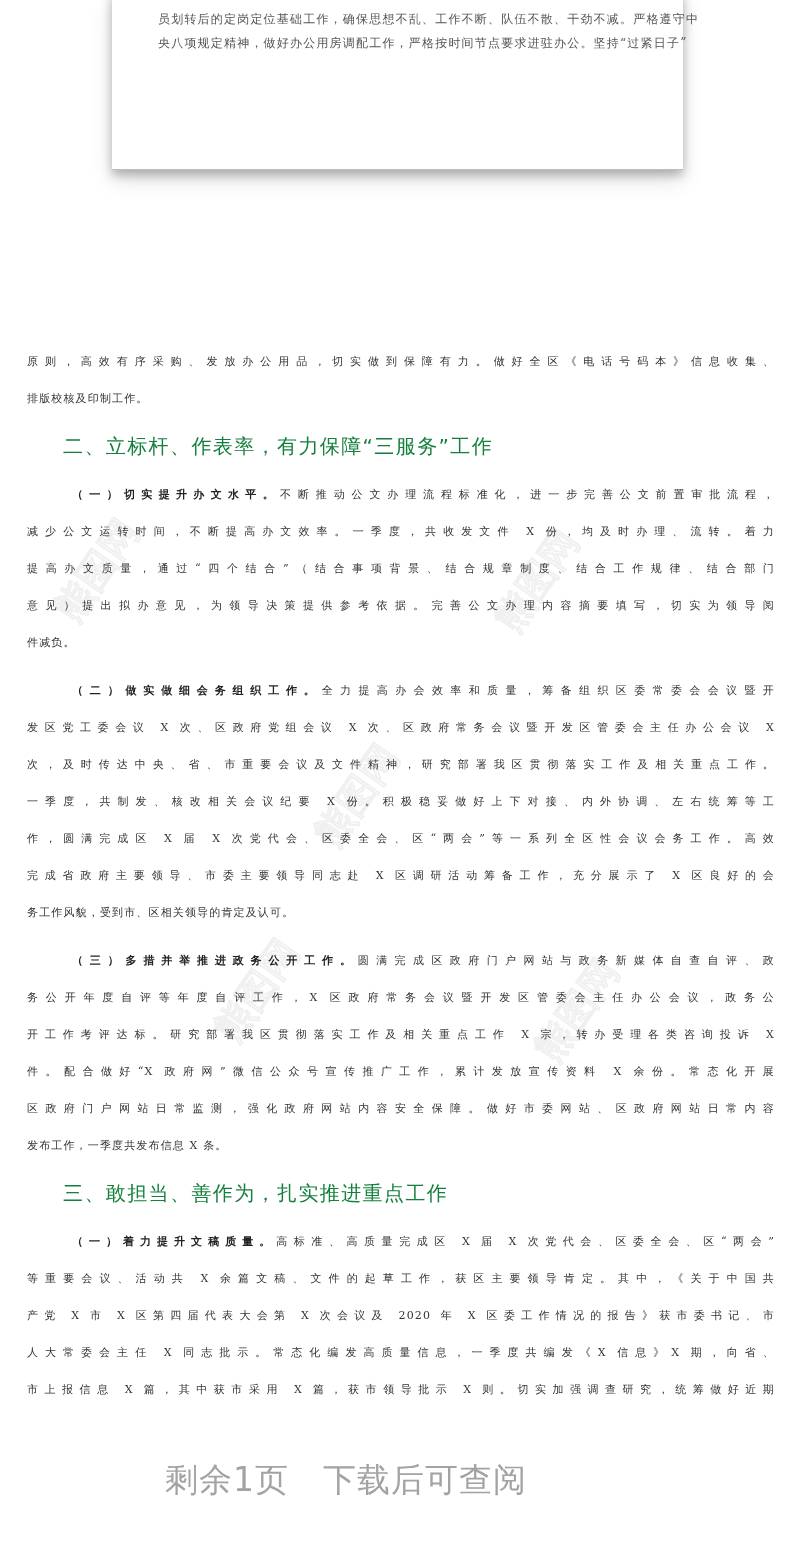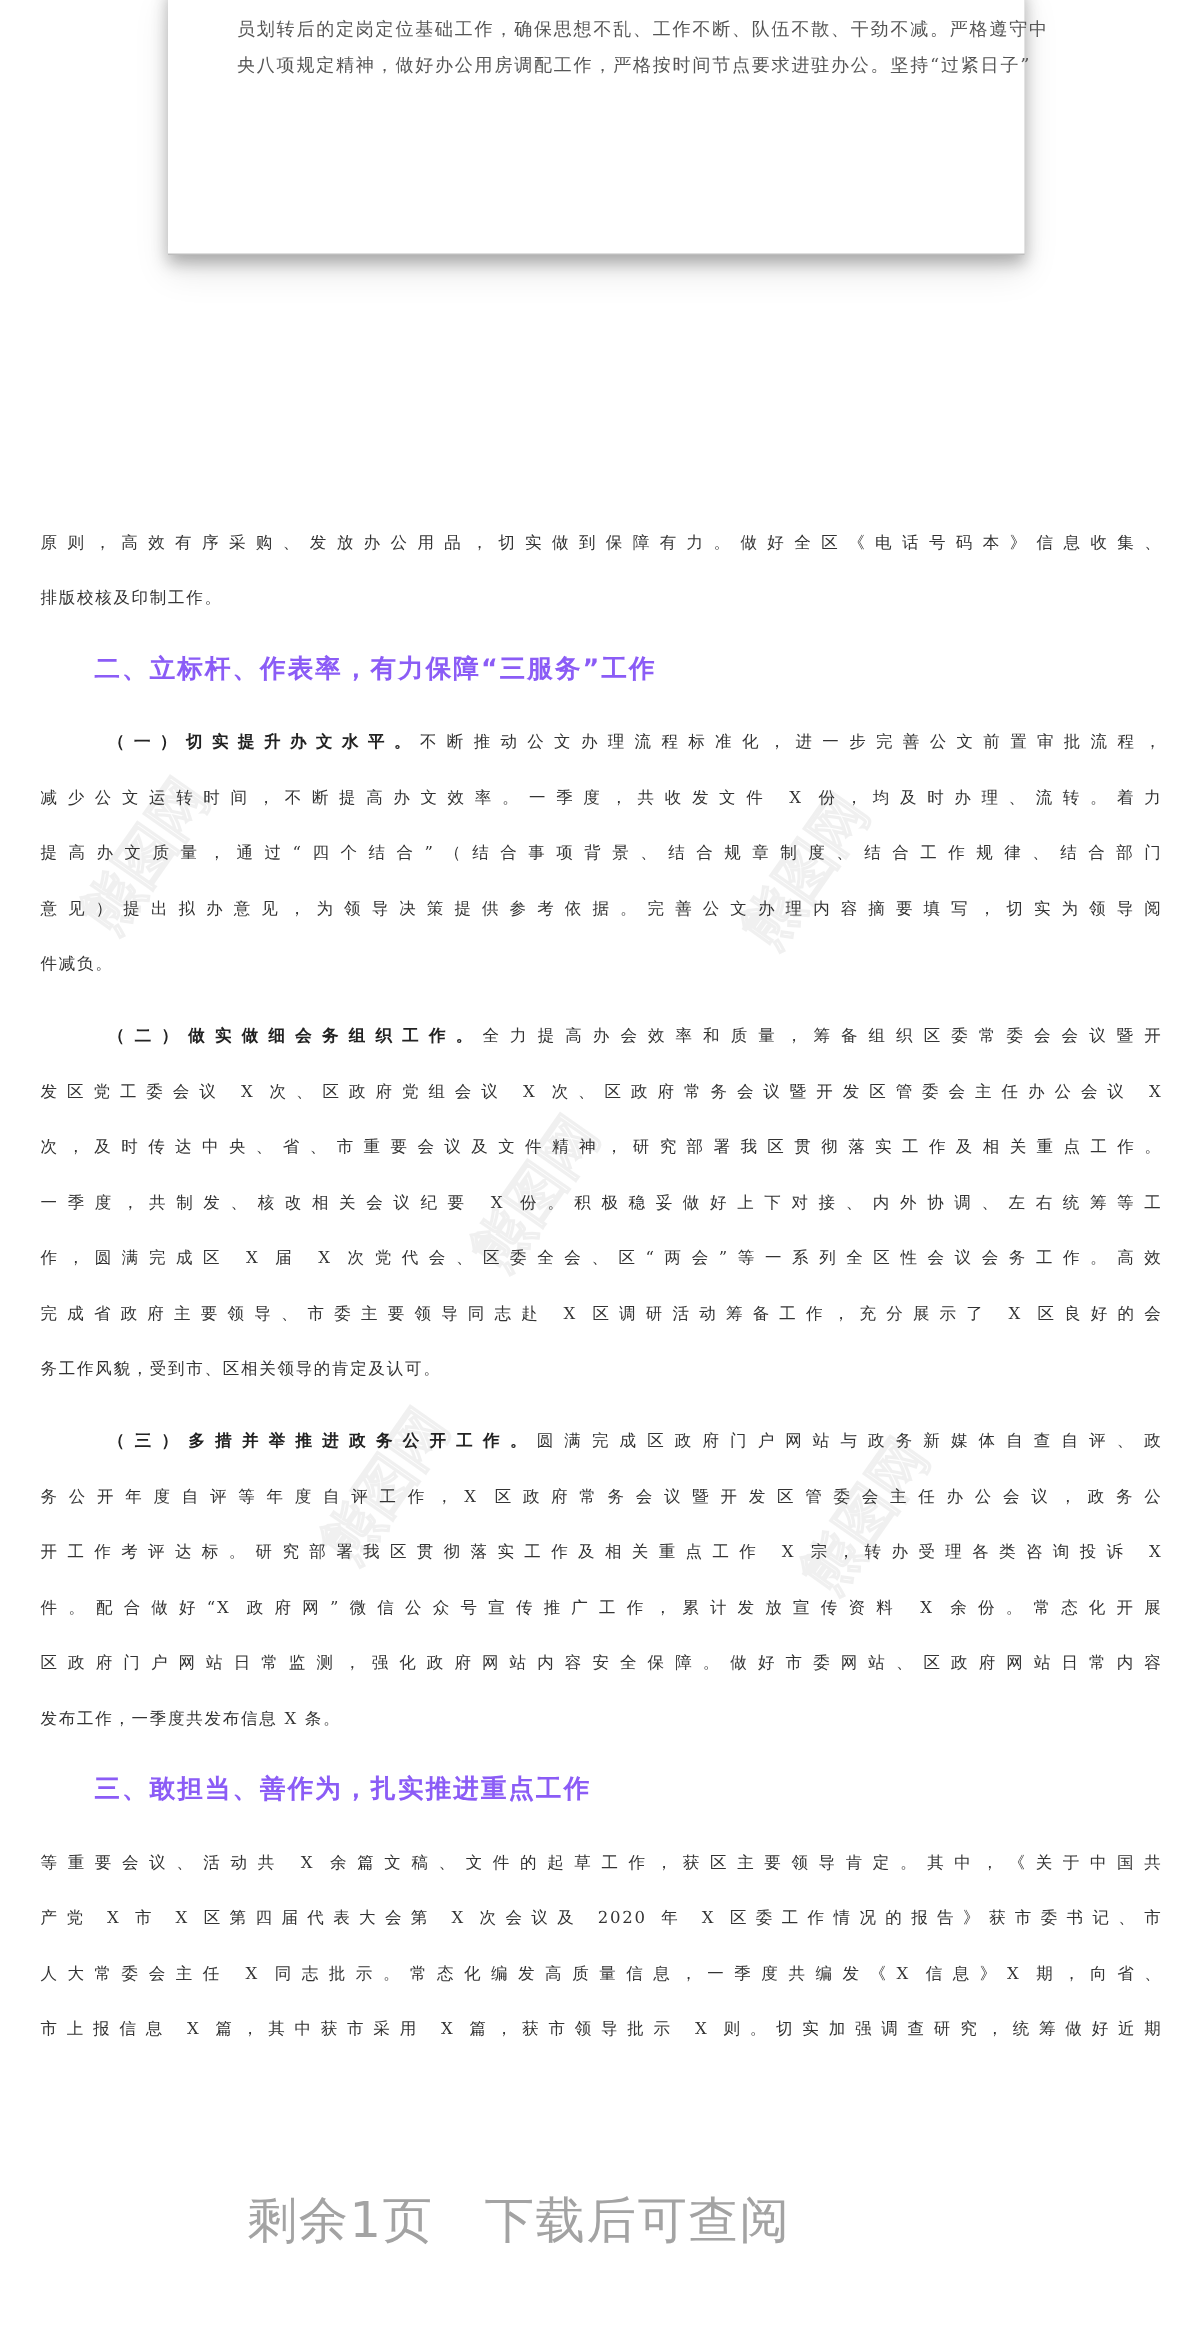--- a/index.html
+++ b/index.html
@@ -25,22 +25,22 @@
   }
   .line {
     height: 37px; line-height: 37px; font-size: 11px;
     white-space: nowrap; letter-spacing: 1.15px; color: #333;
     text-align: justify; text-align-last: justify;
   }
   .line.last { text-align-last: left; }
   .line.indent { padding-left: 45px; }
   .gap { height: 11px; }
   .heading {
-    height: 37px; line-height: 37px; font-size: 17px; padding-left: 36px;
-    font-weight: bold; letter-spacing: 1.4px; color: #8b5cf6;
+    height: 37px; line-height: 37px; font-size: 20px; padding-left: 36px;
+    font-weight: normal; letter-spacing: 1.4px; color: #15803d;
     font-family: "DejaVu Sans", "Liberation Sans", sans-serif;
   }
   .lead-bold {
     font-weight: bold; color: #222;
     font-family: "DejaVu Sans", "Liberation Sans", sans-serif;
     letter-spacing: 0.6px;
   }
   
   .watermark {
     position: absolute; font-size: 38px; font-weight: bold;
@@ -116,20 +116,23 @@
     <div class="line">件。配合做好“X 政府网”微信公众号宣传推广工作，累计发放宣传资料 X 余份。常态化开展</div>
     <div class="line">区政府门户网站日常监测，强化政府网站内容安全保障。做好市委网站、区政府网站日常内容</div>
     <div class="line last">发布工作，一季度共发布信息 X 条。</div>
   </div>
   <div class="gap"></div>
 
   <div class="heading">三、敢担当、善作为，扎实推进重点工作</div>
   <div class="gap"></div>
 
   <div>
+    <div class="line indent">
+      <span class="lead-bold">（一）着力提升文稿质量。</span><span>高标准、高质量完成区 X 届 X 次党代会、区委全会、区“两会”</span>
+    </div>
     <div class="line">等重要会议、活动共 X 余篇文稿、文件的起草工作，获区主要领导肯定。其中，《关于中国共</div>
     <div class="line">产党 X 市 X 区第四届代表大会第 X 次会议及 2020 年 X 区委工作情况的报告》获市委书记、市</div>
     <div class="line">人大常委会主任 X 同志批示。常态化编发高质量信息，一季度共编发《X 信息》X 期，向省、</div>
     <div class="line">市上报信息 X 篇，其中获市采用 X 篇，获市领导批示 X 则。切实加强调查研究，统筹做好近期</div>
   </div>
 </div>
 
 <div class="footer-prompt">
   <span>剩余1页</span><span class="sep"></span><span>下载后可查阅</span>
 </div>

